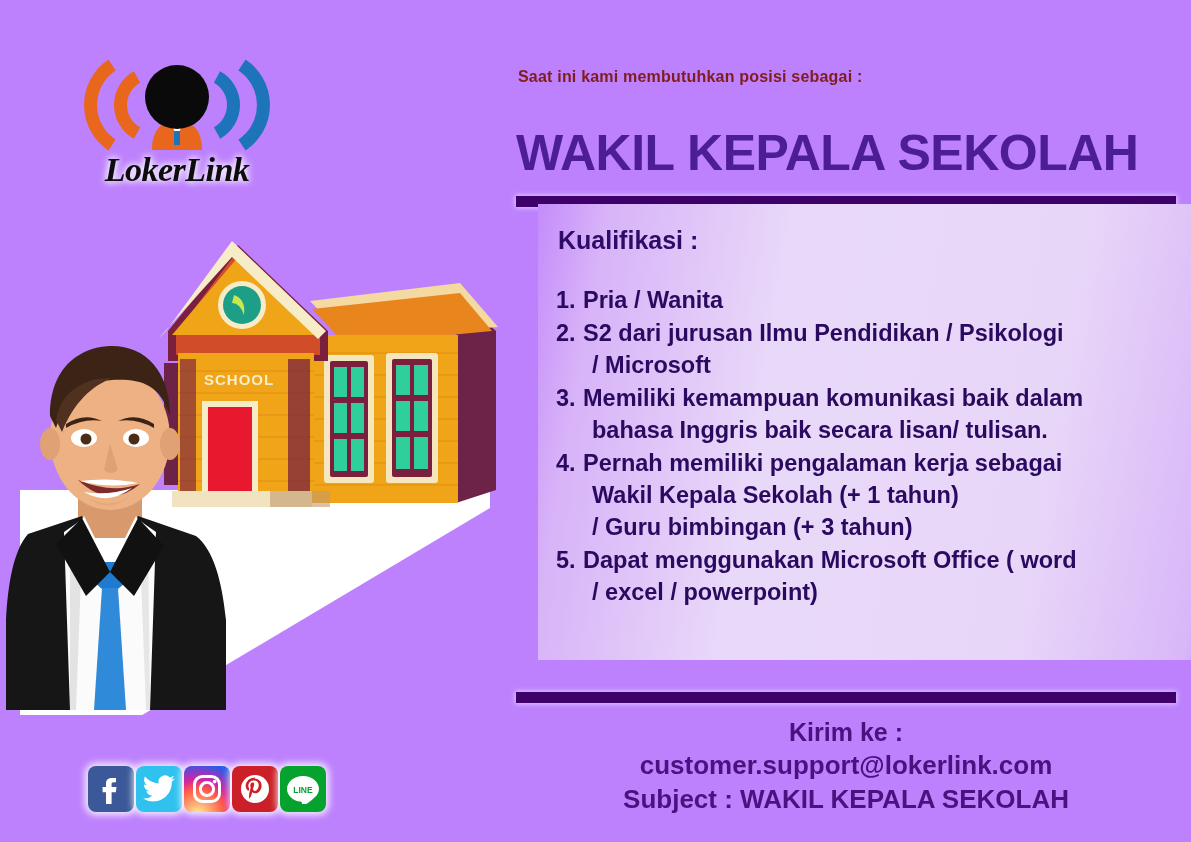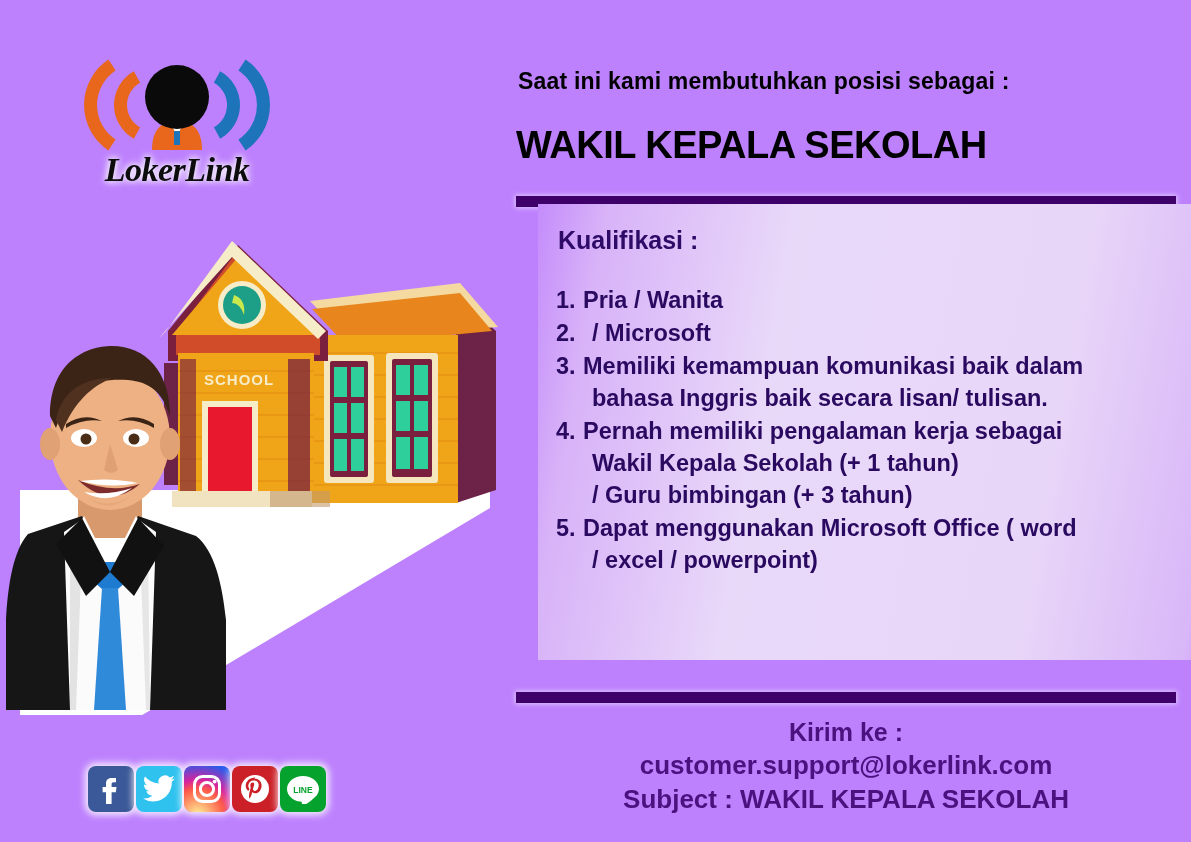--- a/index.html
+++ b/index.html
@@ -62,26 +62,26 @@
   .soc-tw{background:#2fc2ef;}
   .soc-ig{background:radial-gradient(circle at 30% 107%, #fdf497 0%, #fd5949 45%, #d6249f 60%, #285AEB 90%);}
   .soc-pi{background:#cb2027;}
   .soc-li{background:#06a22e;}
 
   
   #right{position:absolute;left:500px;top:0;width:691px;height:842px;}
 
   #kicker{
     position:absolute;left:18px;top:68px;width:660px;
-    font-size:23px;font-weight:bold;color:#000000;
+    font-size:16px;font-weight:bold;color:#7f1d1d;
     letter-spacing:.2px;white-space:nowrap;
   }
   #job-title{
     position:absolute;left:16px;top:124px;width:670px;
-    font-size:38px;font-weight:bold;color:#000000;
+    font-size:50px;font-weight:bold;color:#4c1d95;
     letter-spacing:-0.5px;white-space:nowrap;
     font-stretch:condensed;
     transform:scaleX(1.0);transform-origin:left center;
   }
 
   .rule{
     position:absolute;height:11px;background:#3d0169;
     box-shadow:0 0 5px 1px rgba(255,255,255,.55);
   }
   #rule-top{left:16px;top:196px;width:660px;}
@@ -317,20 +317,21 @@
       <ul id="qual-list">
         <li>
           <span class="num">1.</span>
           <span class="body">
             <span>Pria / Wanita</span>
           </span>
         </li>
         <li>
           <span class="num">2.</span>
           <span class="body">
+            <span>S2 dari jurusan Ilmu Pendidikan / Psikologi</span>
             <span class="cont"> / Microsoft</span>
           </span>
         </li>
         <li>
           <span class="num">3.</span>
           <span class="body">
             <span>Memiliki kemampuan komunikasi baik dalam</span>
             <span class="cont">bahasa Inggris baik secara lisan/ tulisan.</span>
           </span>
         </li>

